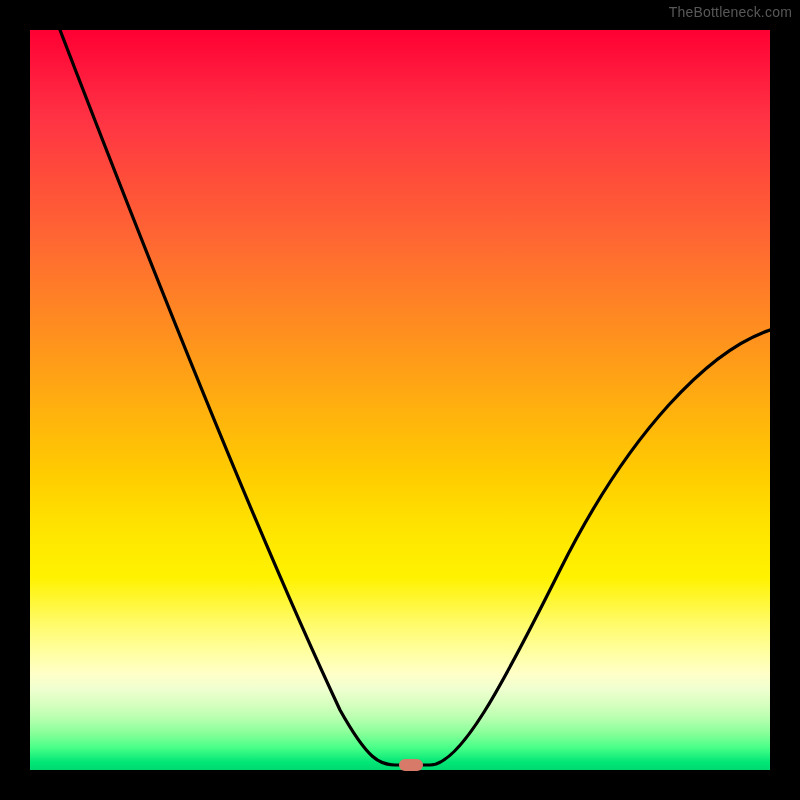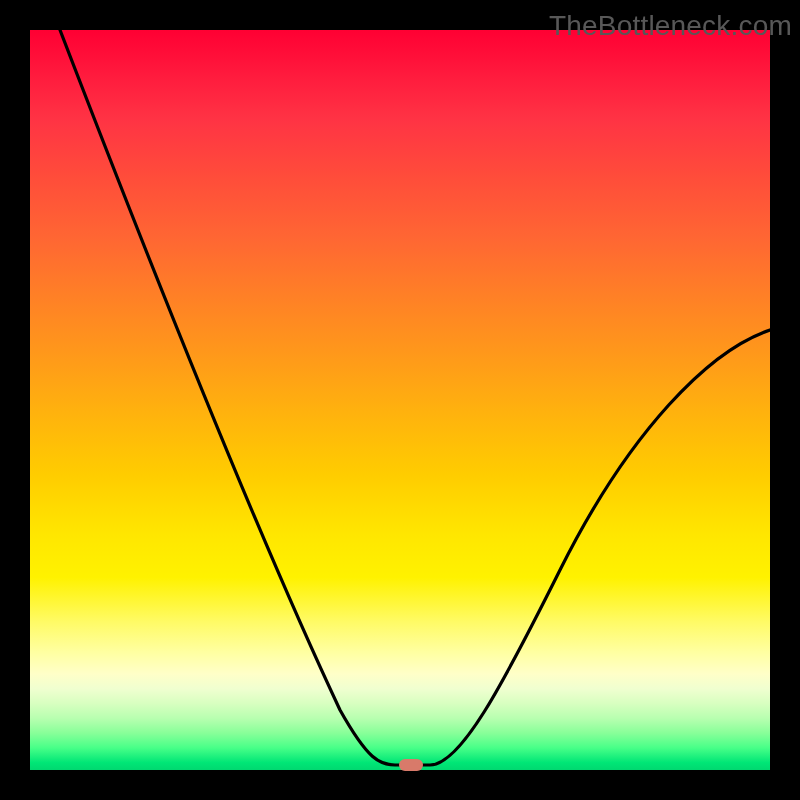--- a/index.html
+++ b/index.html
@@ -59,24 +59,24 @@
     position: absolute;
     width: 24px;
     height: 12px;
     border-radius: 6px;
     background: #d87a6a;
     transform: translate(-50%, -50%);
     pointer-events: none;
   }
   .watermark {
     position: absolute;
-    top: 10px;
+    top: 4px;
     right: 8px;
     color: #585858;
-    font-size: 28px;
+    font-size: 14px;
     letter-spacing: 0.2px;
     font-weight: 400;
   }
 </style>
 </head>
 <body>
 
 <div class="frame">
 
   <div class="plot-area">

